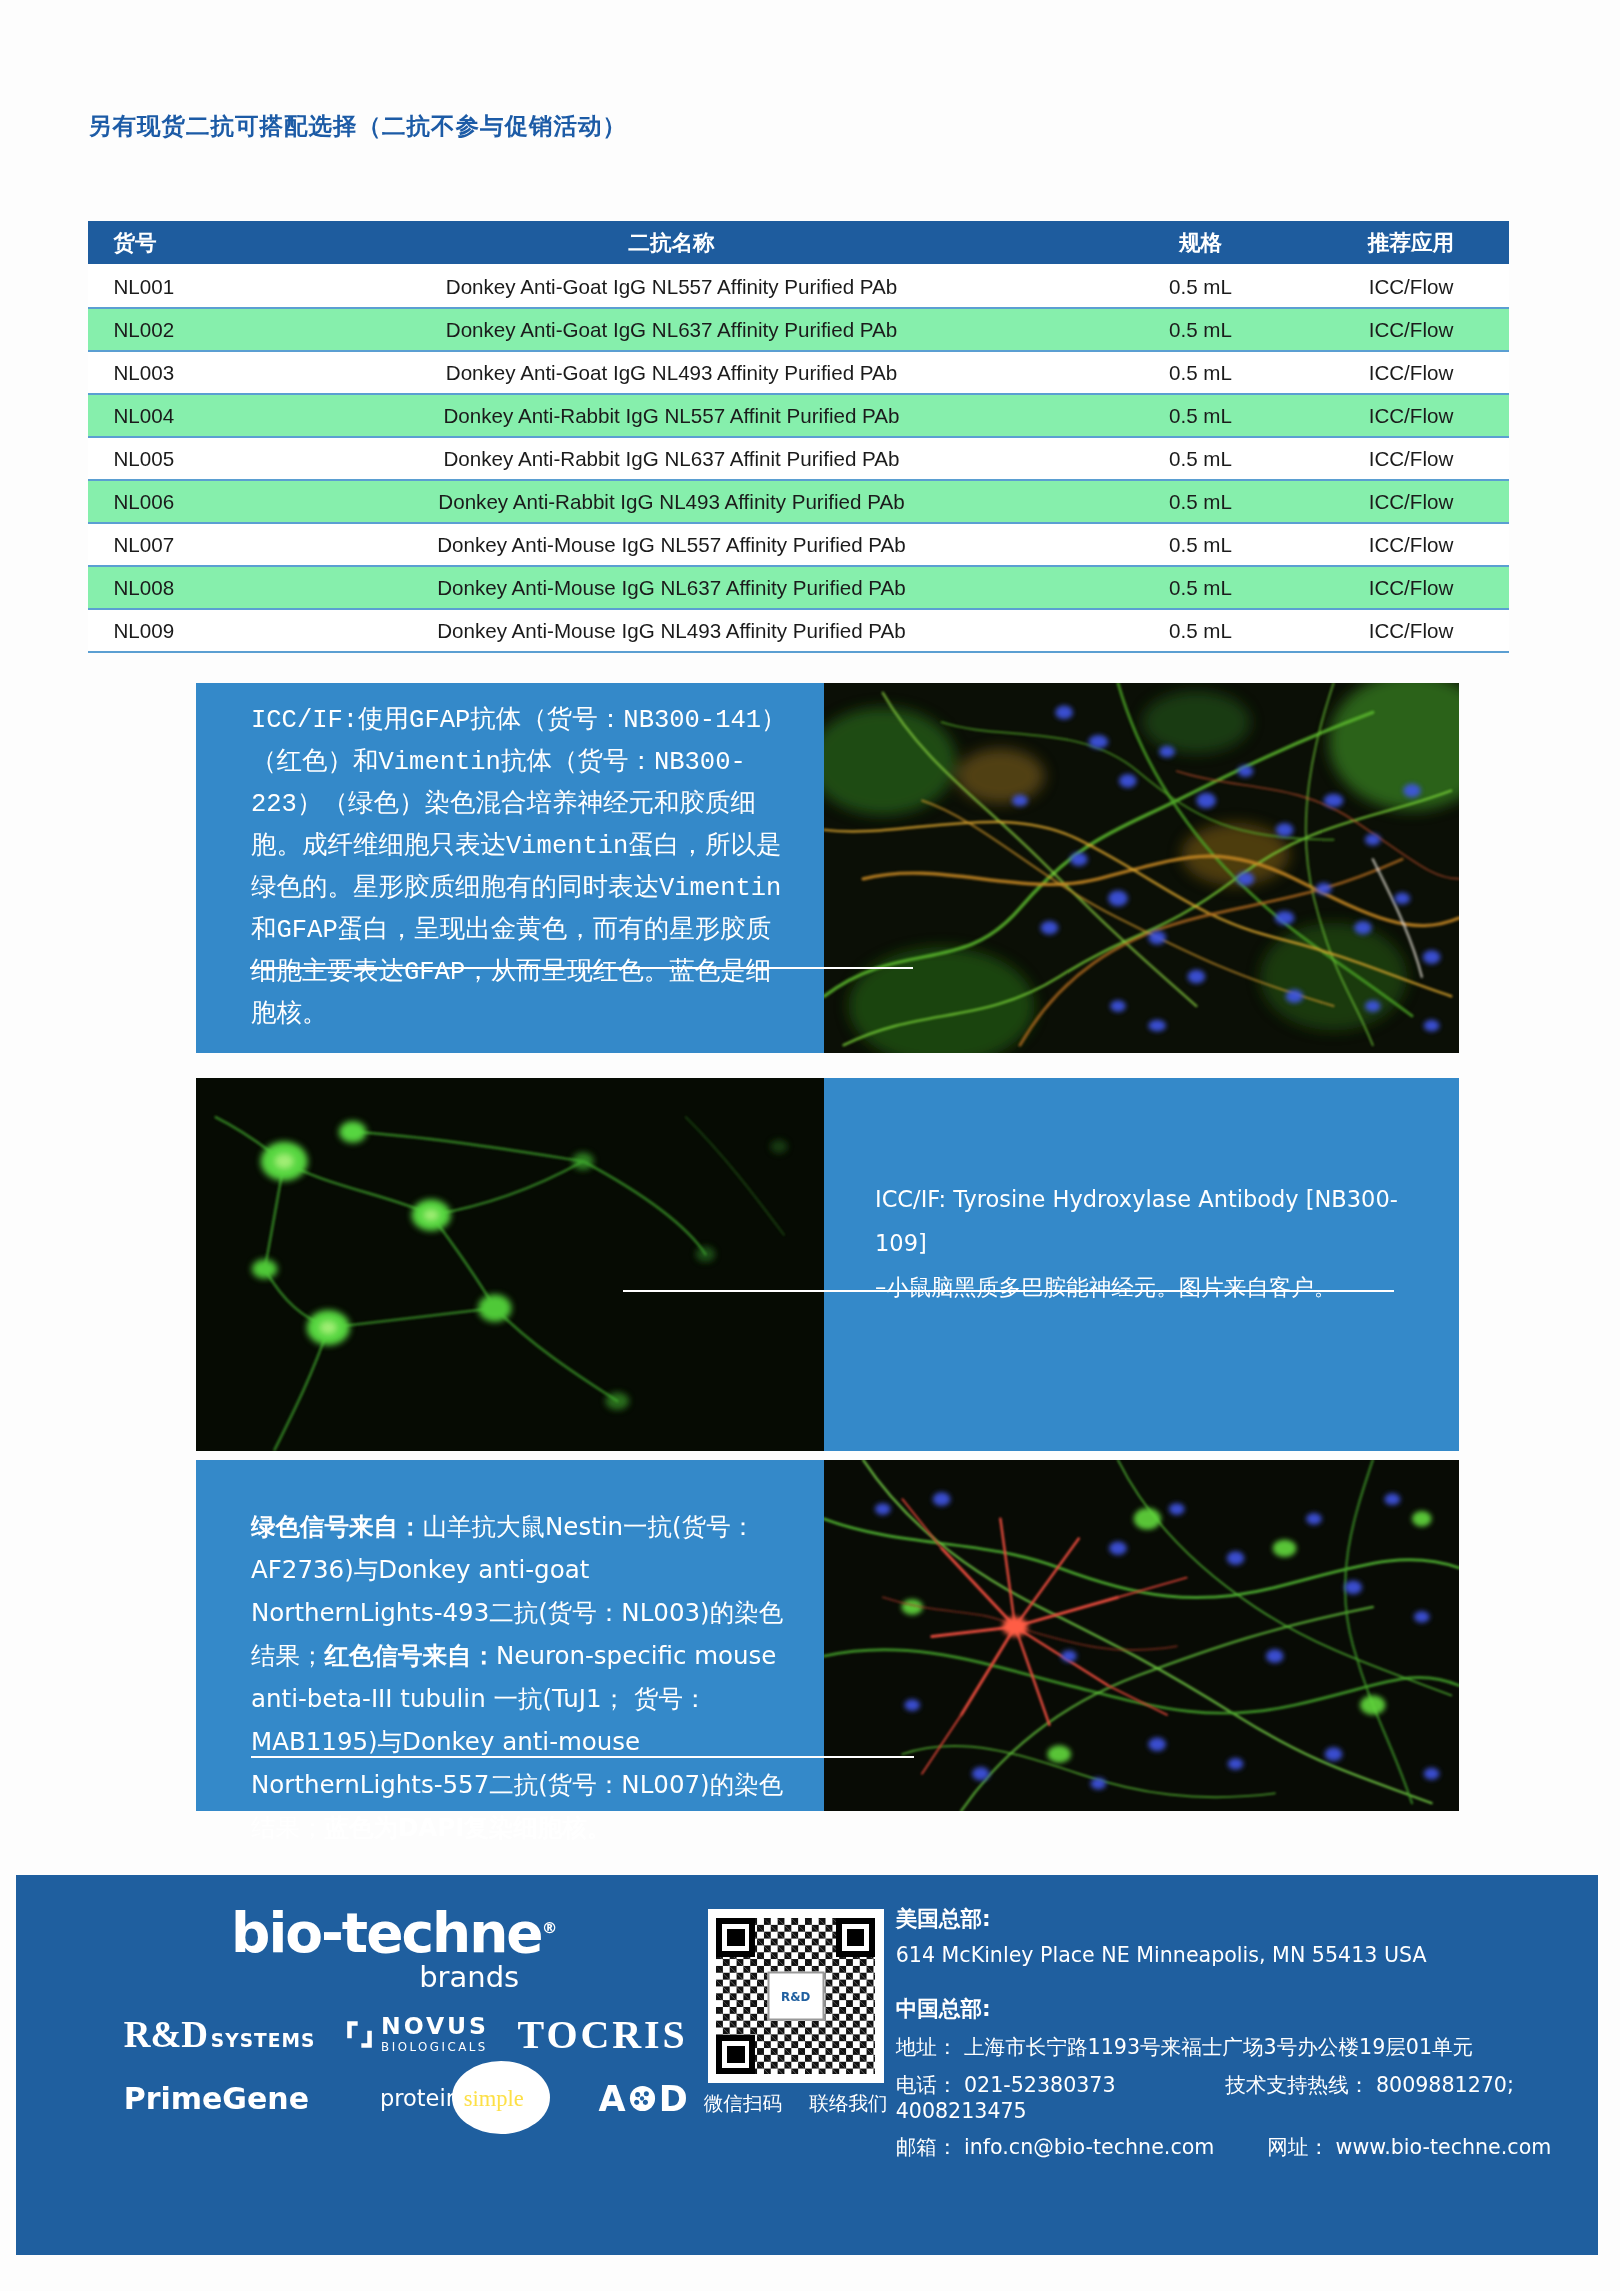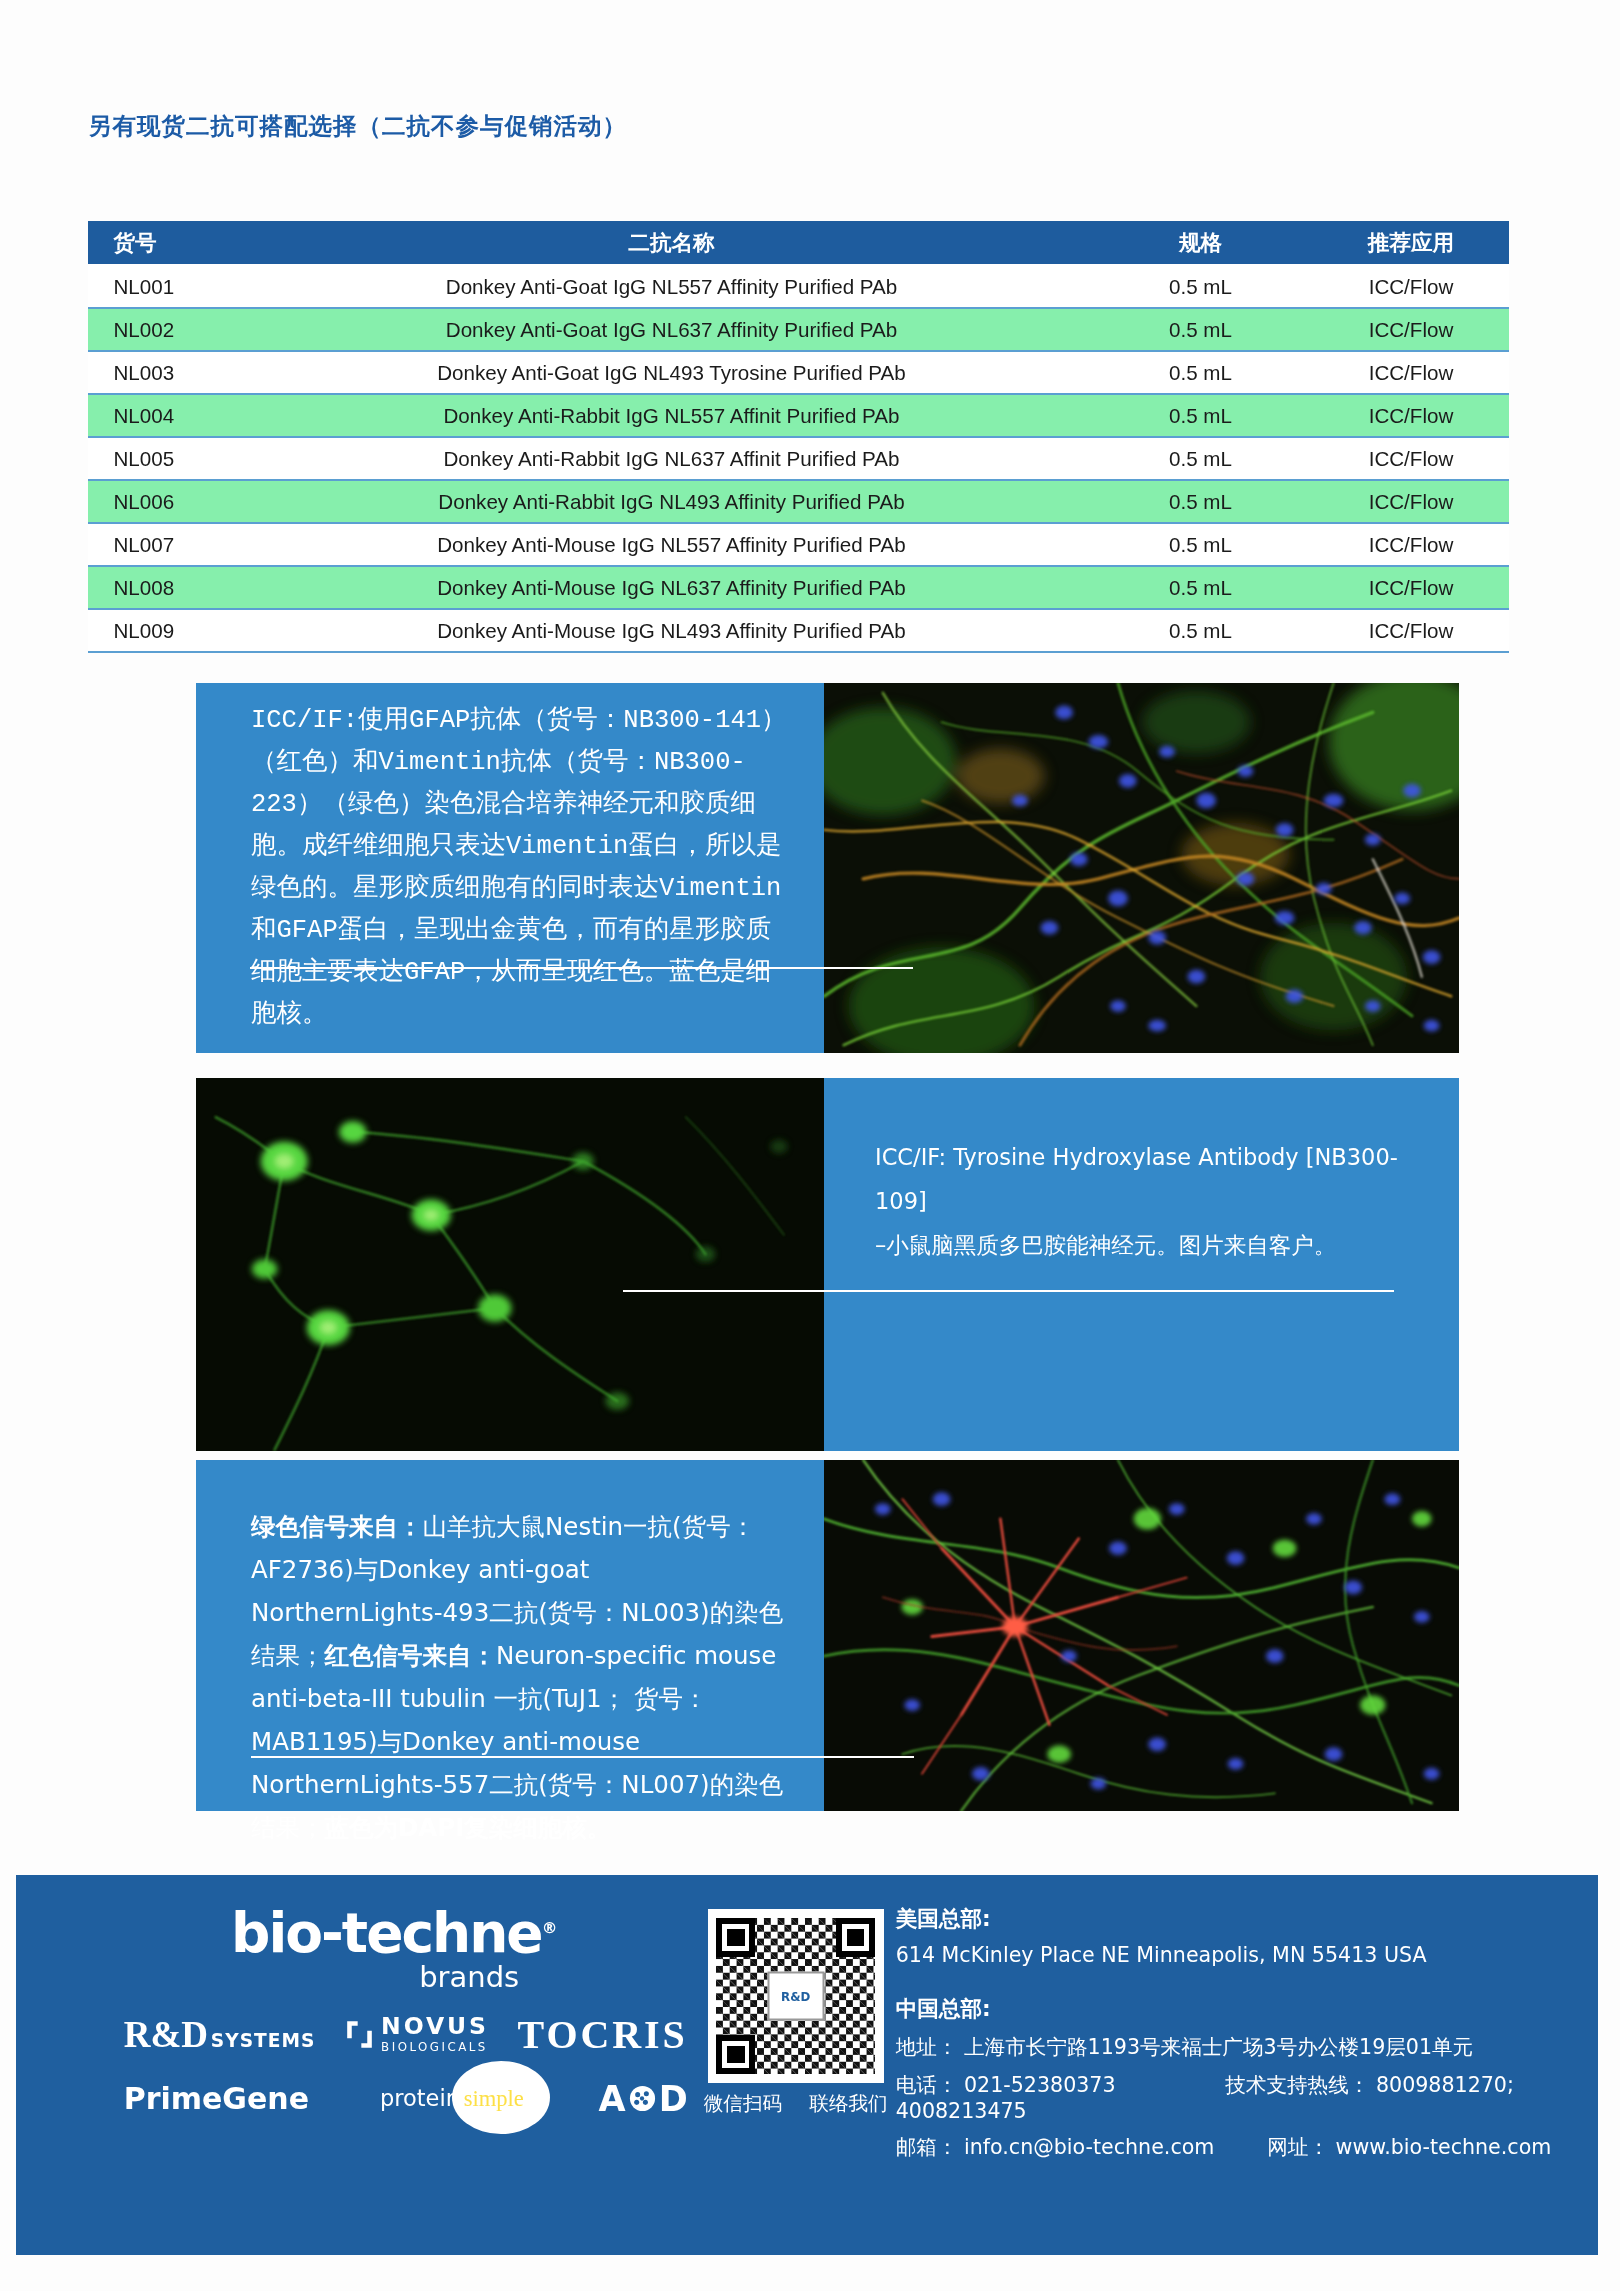--- a/index.html
+++ b/index.html
@@ -44,21 +44,21 @@
   .s2 .panel { left:628px; width:635px; }
   .s3 .panel { left:0; width:628px; }
   .micro { position:absolute; top:0; display:block; }
   .s1 .micro { left:628px; width:635px; height:370px; }
   .s2 .micro { left:0; width:628px; height:373px; }
   .s3 .micro { left:628px; width:635px; height:351px; }
 
   .panel p { margin:0; color:#ffffff; }
   .s1 .panel p { padding:17px 37px 0 55px; font-size:25.5px; line-height:42px;font-family:Liberation Mono, monospace; }
   .s2 .panel p { padding:0 19.6px 0 51px;  font-size:22.5px; line-height:44px; }
-  .s2 .panel p.first { padding-top:57px; }
+  .s2 .panel p.first { padding-top:99px; }
   .s3 .panel p { padding:45px 37px 0 55px; font-size:24.5px; line-height:43px; }
   .panel b { font-weight:bold; }
 
   .divider { position:absolute; height:2px; background:#ffffff; z-index:3; }
   .s1 .divider { left:54px;  top:284px; width:663px; }
   .s2 .divider { left:427px; top:212px; width:771px; }
   .s3 .divider { left:55px;  top:296px; width:663px; }
 
   
   .footer {
@@ -150,21 +150,21 @@
           <td>ICC/Flow</td>
         </tr>
       <tr class="even">
           <td class="c-id">NL002</td>
           <td>Donkey Anti-Goat IgG NL637 Affinity Purified PAb</td>
           <td>0.5 mL</td>
           <td>ICC/Flow</td>
         </tr>
       <tr class="odd">
           <td class="c-id">NL003</td>
-          <td>Donkey Anti-Goat IgG NL493 Tyrosine Purified PAb</td>
+          <td>Donkey Anti-Goat IgG NL493 Affinity Purified PAb</td>
           <td>0.5 mL</td>
           <td>ICC/Flow</td>
         </tr>
       <tr class="even">
           <td class="c-id">NL004</td>
           <td>Donkey Anti-Rabbit IgG NL557 Affinit Purified PAb</td>
           <td>0.5 mL</td>
           <td>ICC/Flow</td>
         </tr>
       <tr class="odd">

